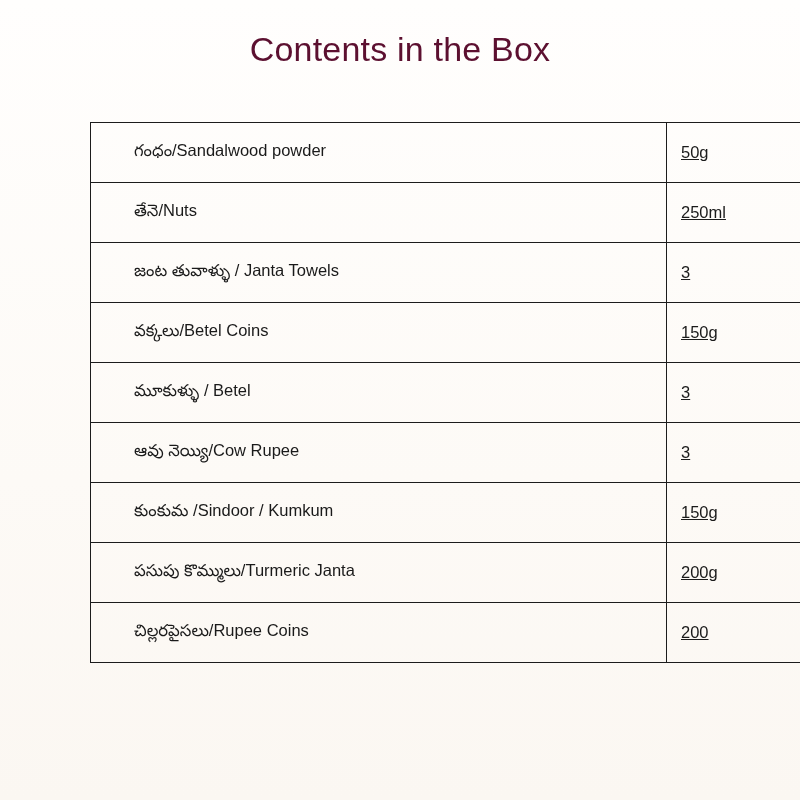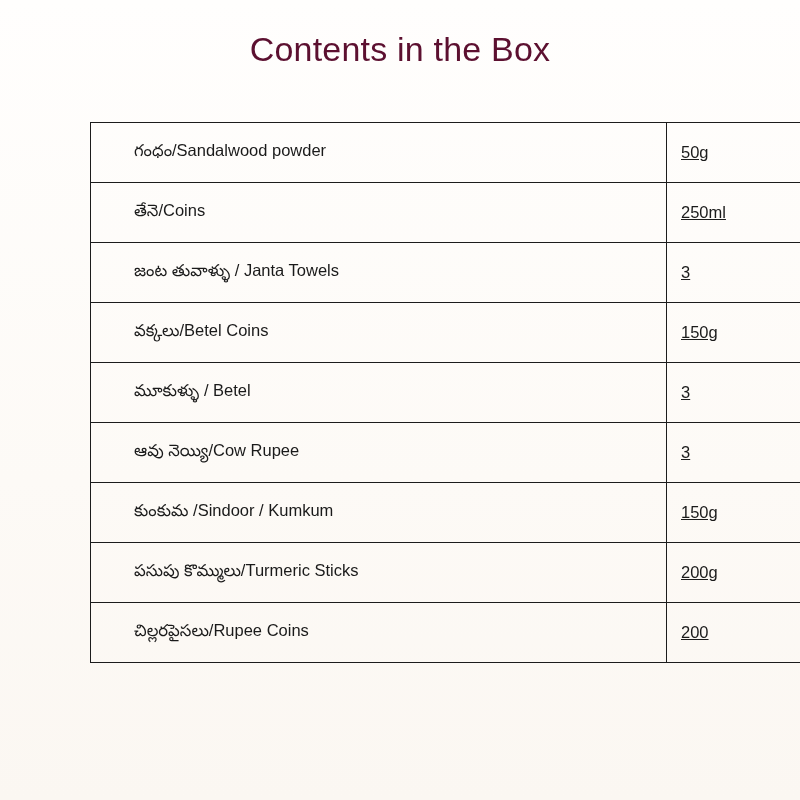--- a/index.html
+++ b/index.html
@@ -65,21 +65,21 @@
   <h1 class="title">Contents in the Box</h1>
 
   <div class="table-wrap">
     <table class="contents">
       <tbody>
         <tr>
           <td class="item">గంధం/Sandalwood powder</td>
           <td class="qty">50g</td>
         </tr>
         <tr>
-          <td class="item">తేనె/Coins</td>
+          <td class="item">తేనె/Nuts</td>
           <td class="qty">250ml</td>
         </tr>
         <tr>
           <td class="item">జంట తువాళ్ళు / Janta Towels</td>
           <td class="qty">3</td>
         </tr>
         <tr>
           <td class="item">వక్కలు/Betel Coins</td>
           <td class="qty">150g</td>
         </tr>
@@ -89,21 +89,21 @@
         </tr>
         <tr>
           <td class="item">ఆవు నెయ్యి/Cow Rupee</td>
           <td class="qty">3</td>
         </tr>
         <tr>
           <td class="item">కుంకుమ /Sindoor / Kumkum</td>
           <td class="qty">150g</td>
         </tr>
         <tr>
-          <td class="item">పసుపు కొమ్ములు/Turmeric Sticks</td>
+          <td class="item">పసుపు కొమ్ములు/Turmeric Janta</td>
           <td class="qty">200g</td>
         </tr>
         <tr>
           <td class="item">చిల్లరపైసలు/Rupee Coins</td>
           <td class="qty">200</td>
         </tr>
       </tbody>
     </table>
   </div>
 </div>

